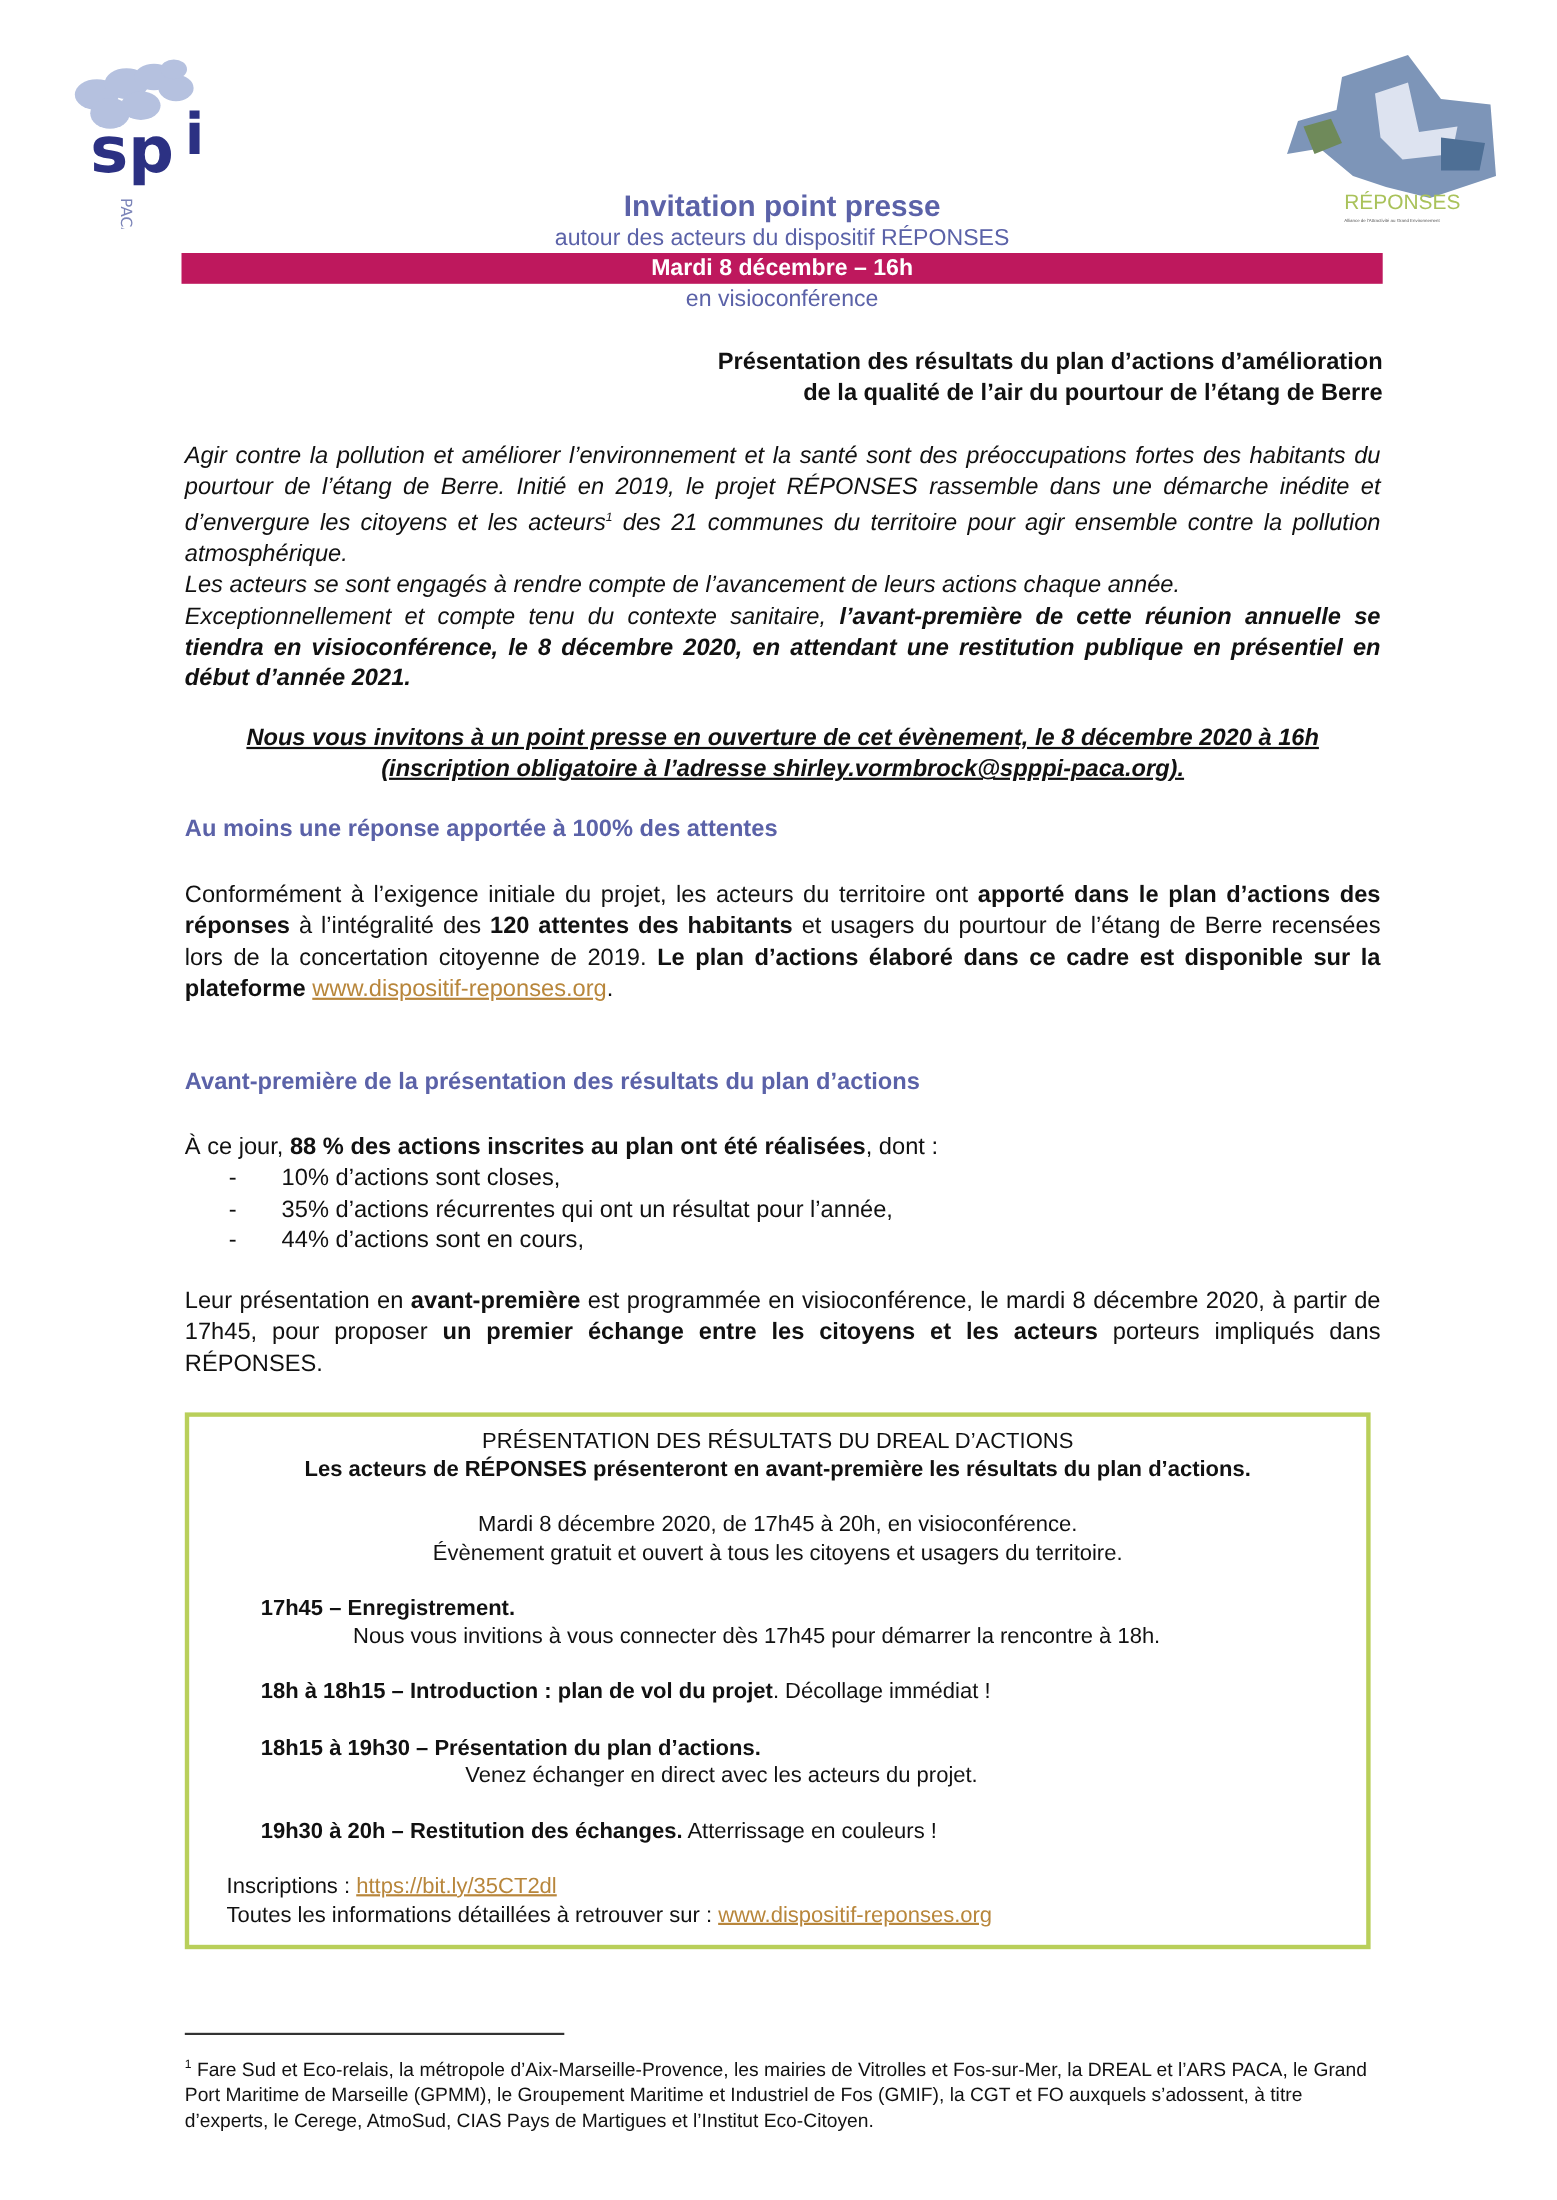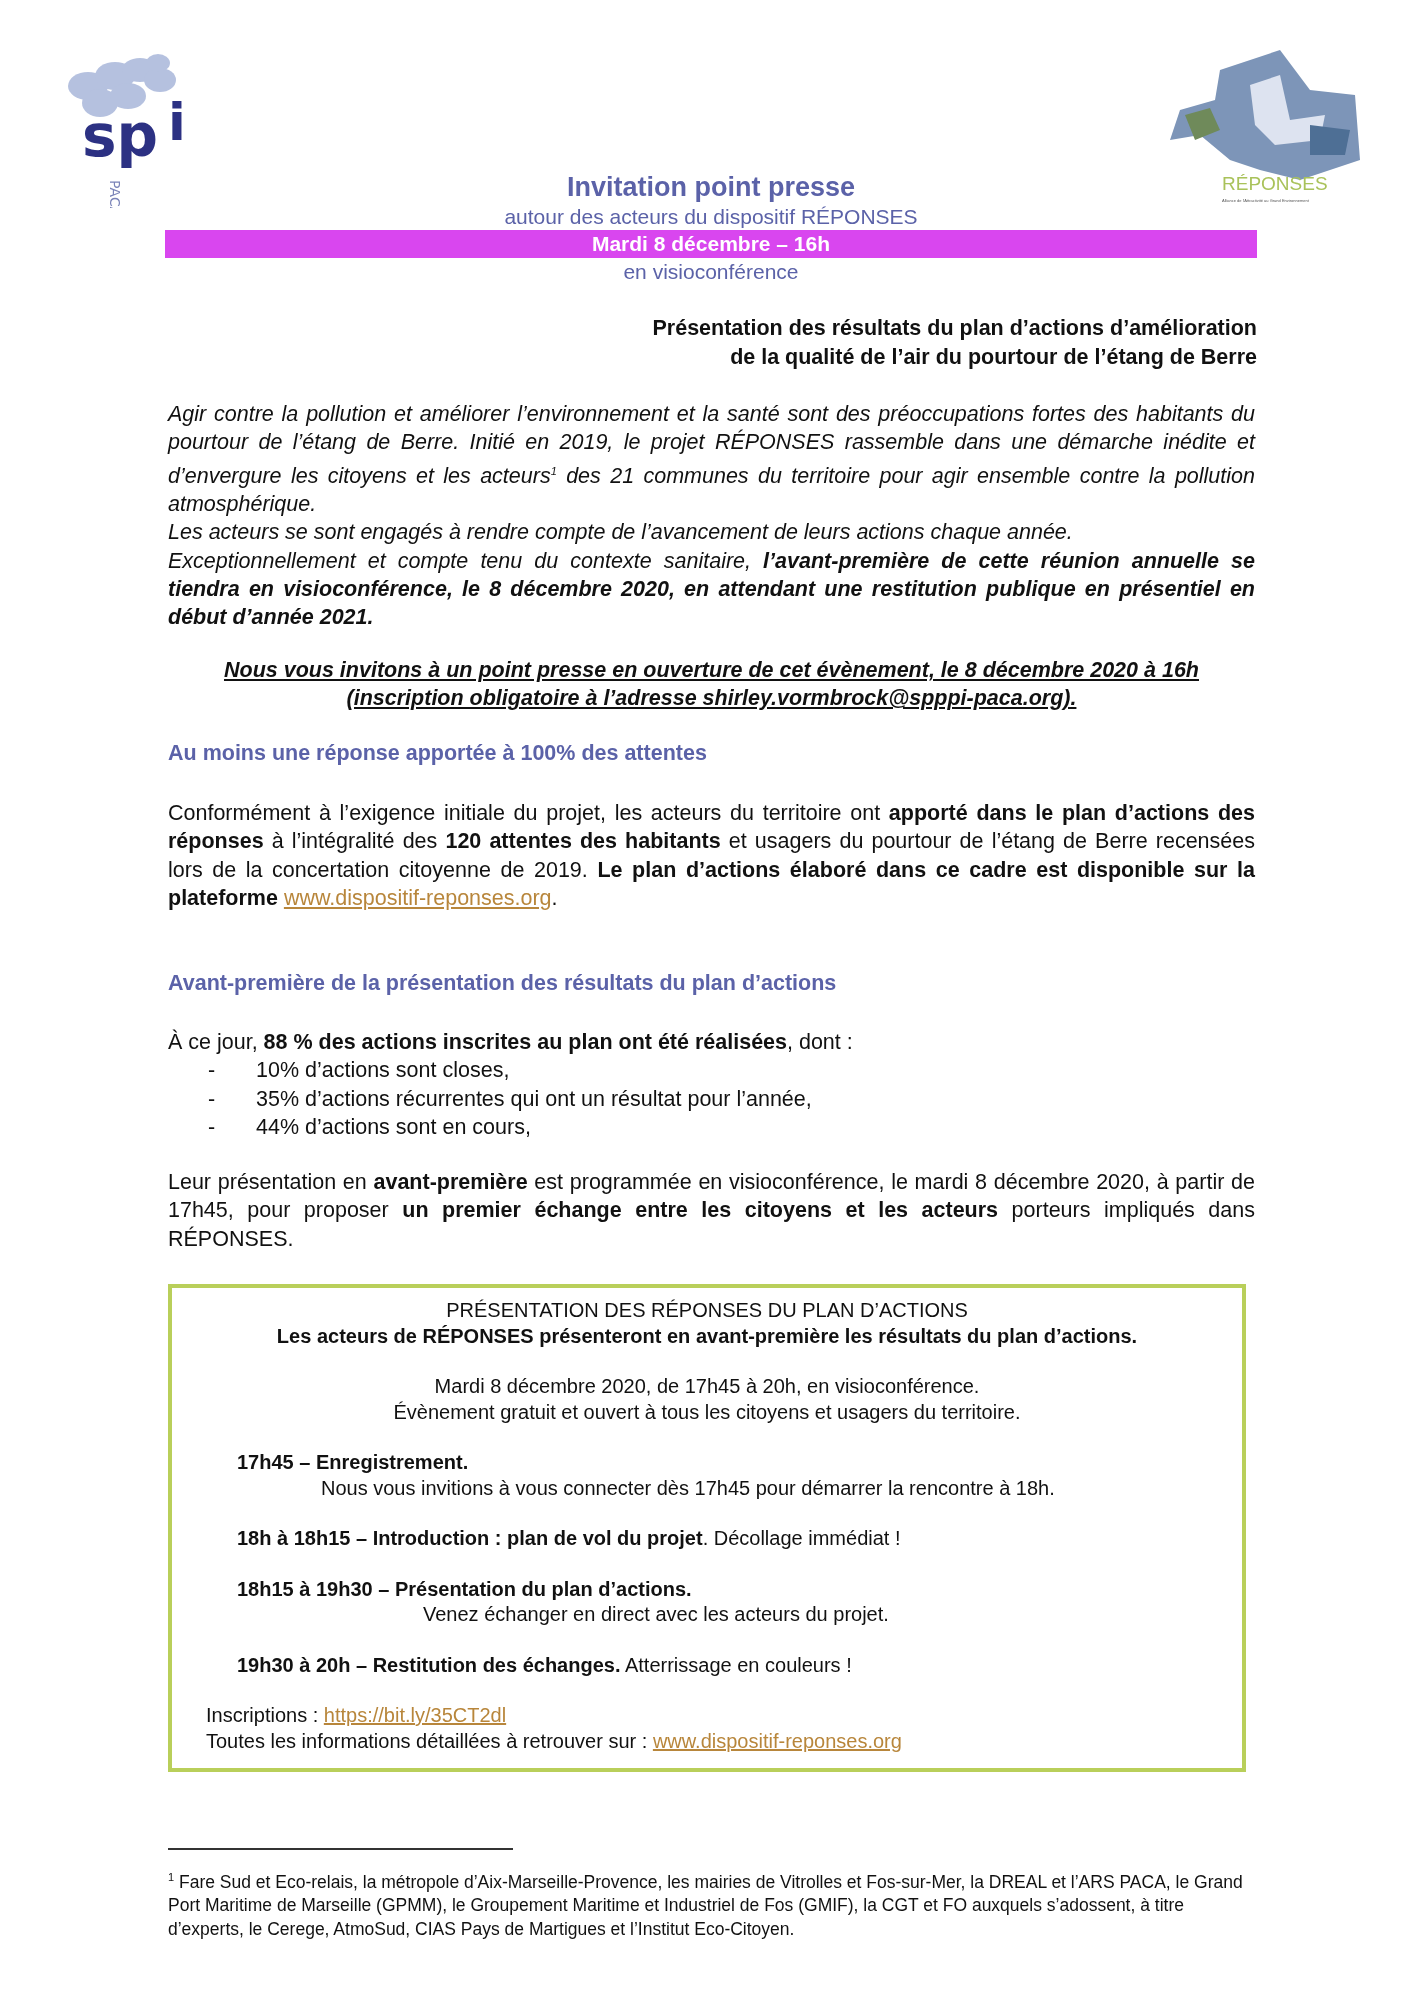--- a/index.html
+++ b/index.html
@@ -3,21 +3,21 @@
 <meta charset="utf-8">
 <style>
   html, body { margin: 0; padding: 0; background: #ffffff; }
   body { width: 1415px; height: 2000px; position: relative; overflow: hidden;
          font-family: "Liberation Sans", sans-serif; color: #111; }
   .logo-left { position: absolute; left: 40px; top: 28px; width: 160px; height: 180px; }
   .logo-right { position: absolute; left: 1160px; top: 30px; width: 210px; height: 175px; }
   .header { position: absolute; left: 165px; top: 170px; width: 1092px; text-align: center; }
   .h-title { color: #5b62a8; font-size: 27px; font-weight: bold; line-height: 34px; margin: 0; }
   .h-sub { color: #5b62a8; font-size: 21px; line-height: 26px; margin: 0; }
-  .h-band { background: #d946ef; color: #fff; font-size: 21px; font-weight: bold; line-height: 28px; margin: 0; }
+  .h-band { background: #be185d; color: #fff; font-size: 21px; font-weight: bold; line-height: 28px; margin: 0; }
   .h-visio { color: #5b62a8; font-size: 21px; line-height: 28px; margin: 0; }
   .subtitle { position: absolute; left: 165px; top: 314px; width: 1092px; text-align: right;
               font-size: 21.5px; font-weight: bold; line-height: 29px; }
   .body { position: absolute; left: 168px; width: 1087px; font-size: 21.5px; line-height: 28.3px; text-align: justify; }
   .p-intro { top: 400px; font-style: italic; }
   .p-invite { top: 656px; font-style: italic; font-weight: bold; text-decoration: underline; text-align: center; }
   .section-h { position: absolute; left: 168px; font-size: 21.5px; color: #5b62a8; font-weight: bold; }
   .sh1 { top: 741px; }
   .sh2 { top: 971px; }
   .p-conf { top: 799px; }
@@ -104,21 +104,21 @@
     <li>10% d’actions sont closes,</li>
     <li>35% d’actions récurrentes qui ont un résultat pour l’année,</li>
     <li>44% d’actions sont en cours,</li>
   </ul>
 </div>
 <div class="body p-leur">
   <span>Leur présentation en </span><b>avant-première</b><span> est programmée en visioconférence, le mardi 8 décembre 2020, à partir de 17h45, pour proposer </span><b>un premier échange entre les citoyens et les acteurs</b><span> porteurs impliqués dans RÉPONSES.</span>
 </div>
 
 <div class="box">
-  <div class="center b-title">PRÉSENTATION DES RÉPONSES DU PLAN D’ACTIONS</div>
+  <div class="center b-title">PRÉSENTATION DES RÉSULTATS DU DREAL D’ACTIONS</div>
   <div class="center"><b>Les acteurs de RÉPONSES présenteront en avant-première les résultats du plan d’actions.</b></div>
   <div class="center b-date">Mardi 8 décembre 2020, de 17h45 à 20h, en visioconférence.</div>
   <div class="center">Évènement gratuit et ouvert à tous les citoyens et usagers du territoire.</div>
   <div class="agenda">
     <div class="item">
       <b>17h45 – Enregistrement.</b>
       <div class="indent">Nous vous invitions à vous connecter dès 17h45 pour démarrer la rencontre à 18h.</div>
     </div>
     <div class="item">
       <b>18h à 18h15 – Introduction : plan de vol du projet</b><span>. Décollage immédiat !</span>

